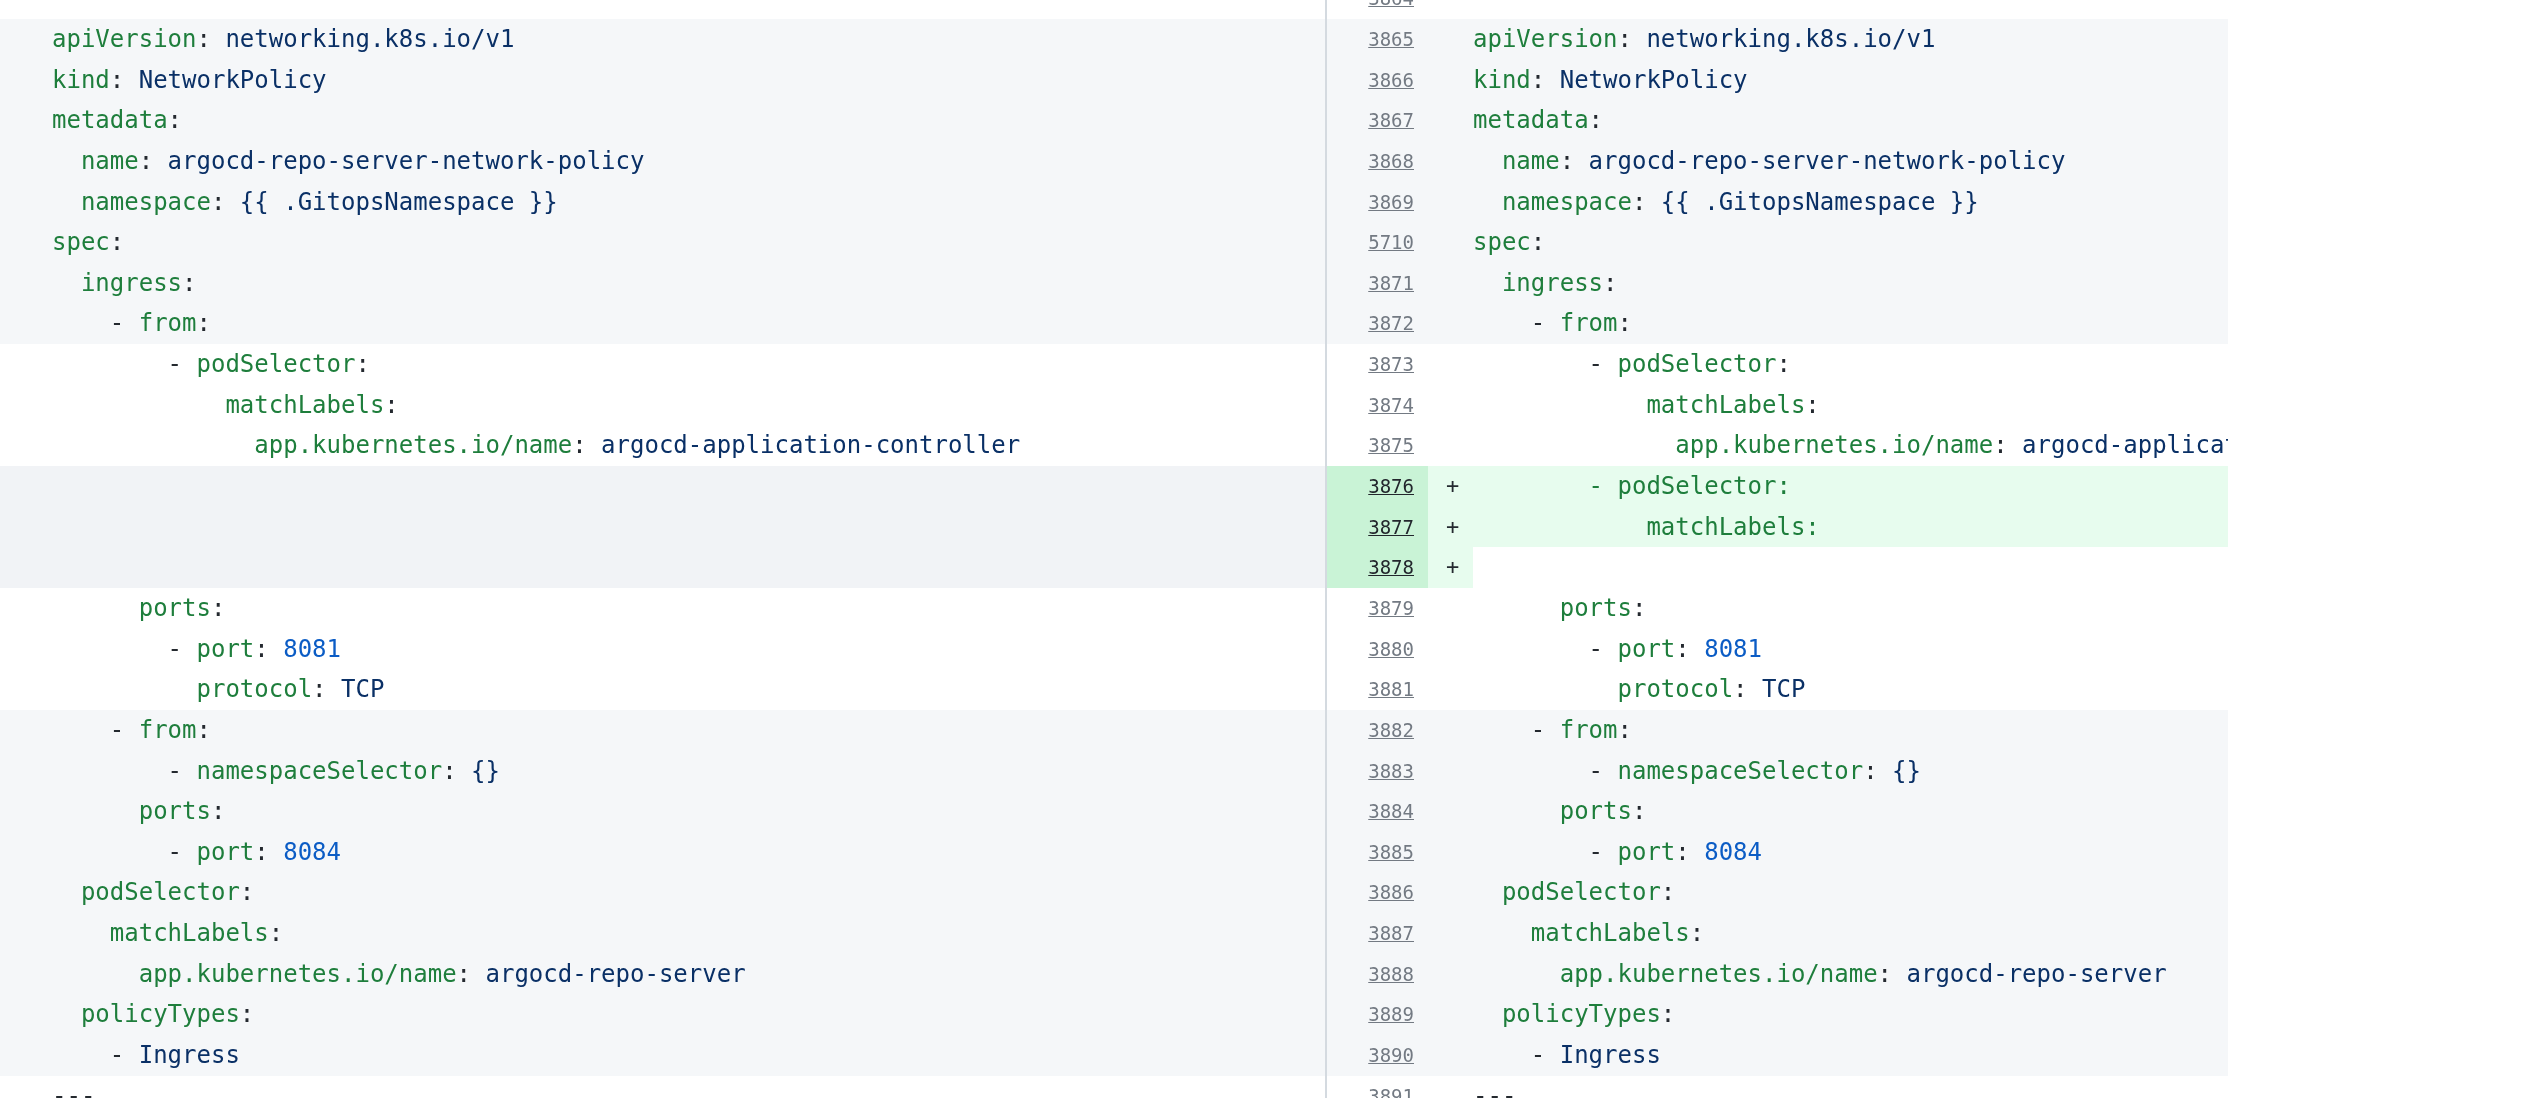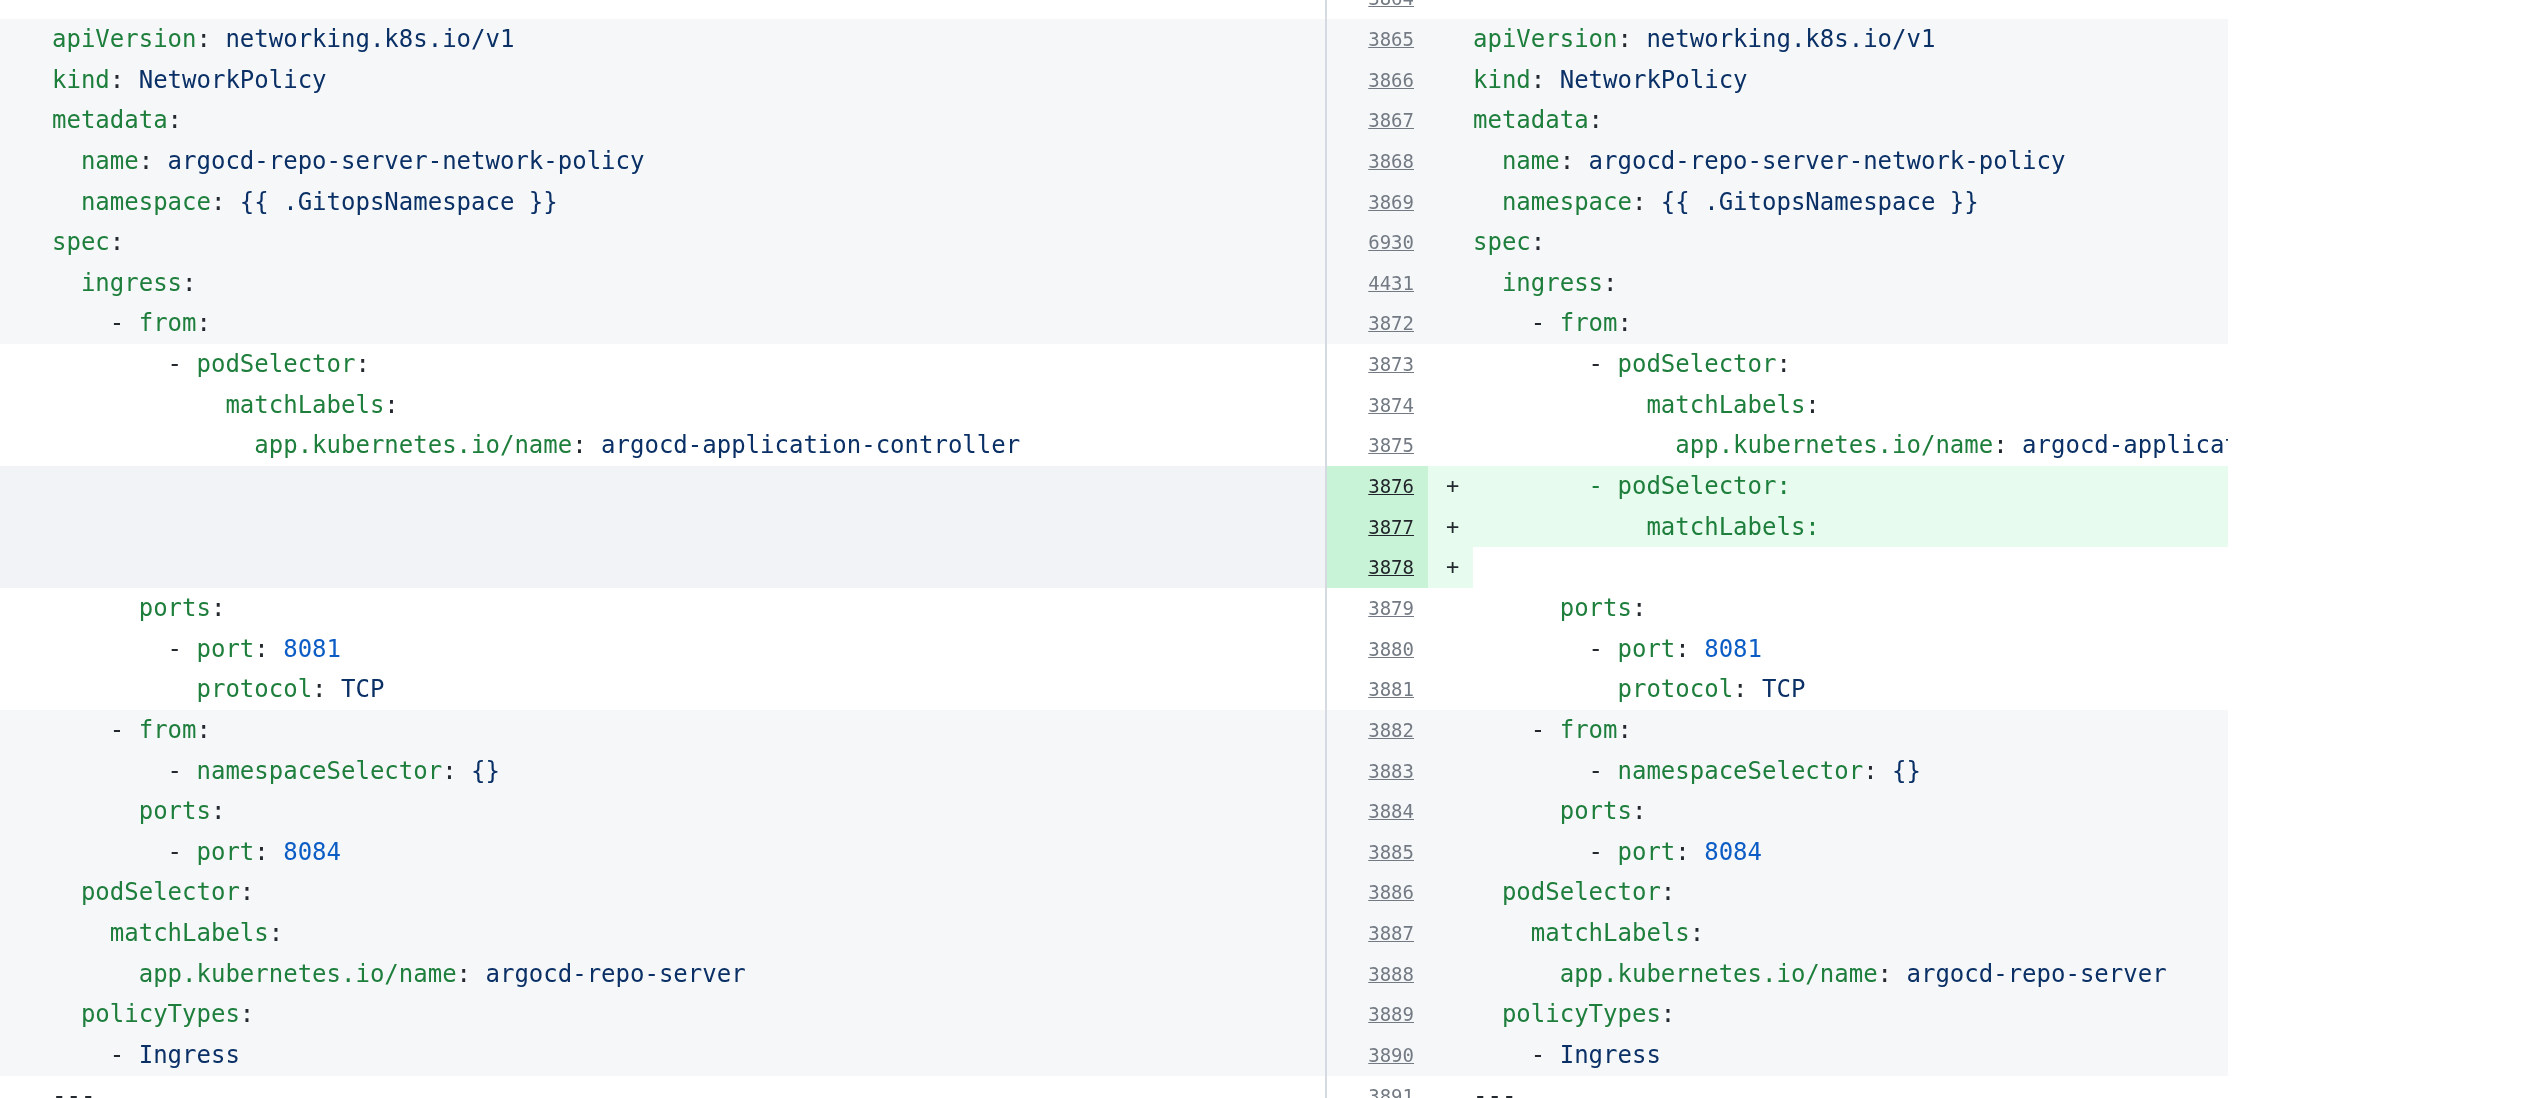--- a/index.html
+++ b/index.html
@@ -103,27 +103,27 @@
         <div class="cell right-code bg-gray"><span class="tok-p">  </span><span class="tok-k">name</span><span class="tok-p">: </span><span class="tok-v">argocd-repo-server-network-policy</span></div>
       </div>
       <div class="row">
         <div class="cell left-code bg-gray"><span class="tok-p">  </span><span class="tok-k">namespace</span><span class="tok-p">: </span><span class="tok-v">{{ .GitopsNamespace }}</span></div>
         <div class="cell linenum bg-gray">3869</div>
         <div class="cell marker bg-gray"></div>
         <div class="cell right-code bg-gray"><span class="tok-p">  </span><span class="tok-k">namespace</span><span class="tok-p">: </span><span class="tok-v">{{ .GitopsNamespace }}</span></div>
       </div>
       <div class="row">
         <div class="cell left-code bg-gray"><span class="tok-k">spec</span><span class="tok-p">:</span></div>
-        <div class="cell linenum bg-gray">6930</div>
+        <div class="cell linenum bg-gray">5710</div>
         <div class="cell marker bg-gray"></div>
         <div class="cell right-code bg-gray"><span class="tok-k">spec</span><span class="tok-p">:</span></div>
       </div>
       <div class="row">
         <div class="cell left-code bg-gray"><span class="tok-p">  </span><span class="tok-k">ingress</span><span class="tok-p">:</span></div>
-        <div class="cell linenum bg-gray">4431</div>
+        <div class="cell linenum bg-gray">3871</div>
         <div class="cell marker bg-gray"></div>
         <div class="cell right-code bg-gray"><span class="tok-p">  </span><span class="tok-k">ingress</span><span class="tok-p">:</span></div>
       </div>
       <div class="row">
         <div class="cell left-code bg-gray"><span class="tok-p">    - </span><span class="tok-k">from</span><span class="tok-p">:</span></div>
         <div class="cell linenum bg-gray">3872</div>
         <div class="cell marker bg-gray"></div>
         <div class="cell right-code bg-gray"><span class="tok-p">    - </span><span class="tok-k">from</span><span class="tok-p">:</span></div>
       </div>
       <div class="row">

